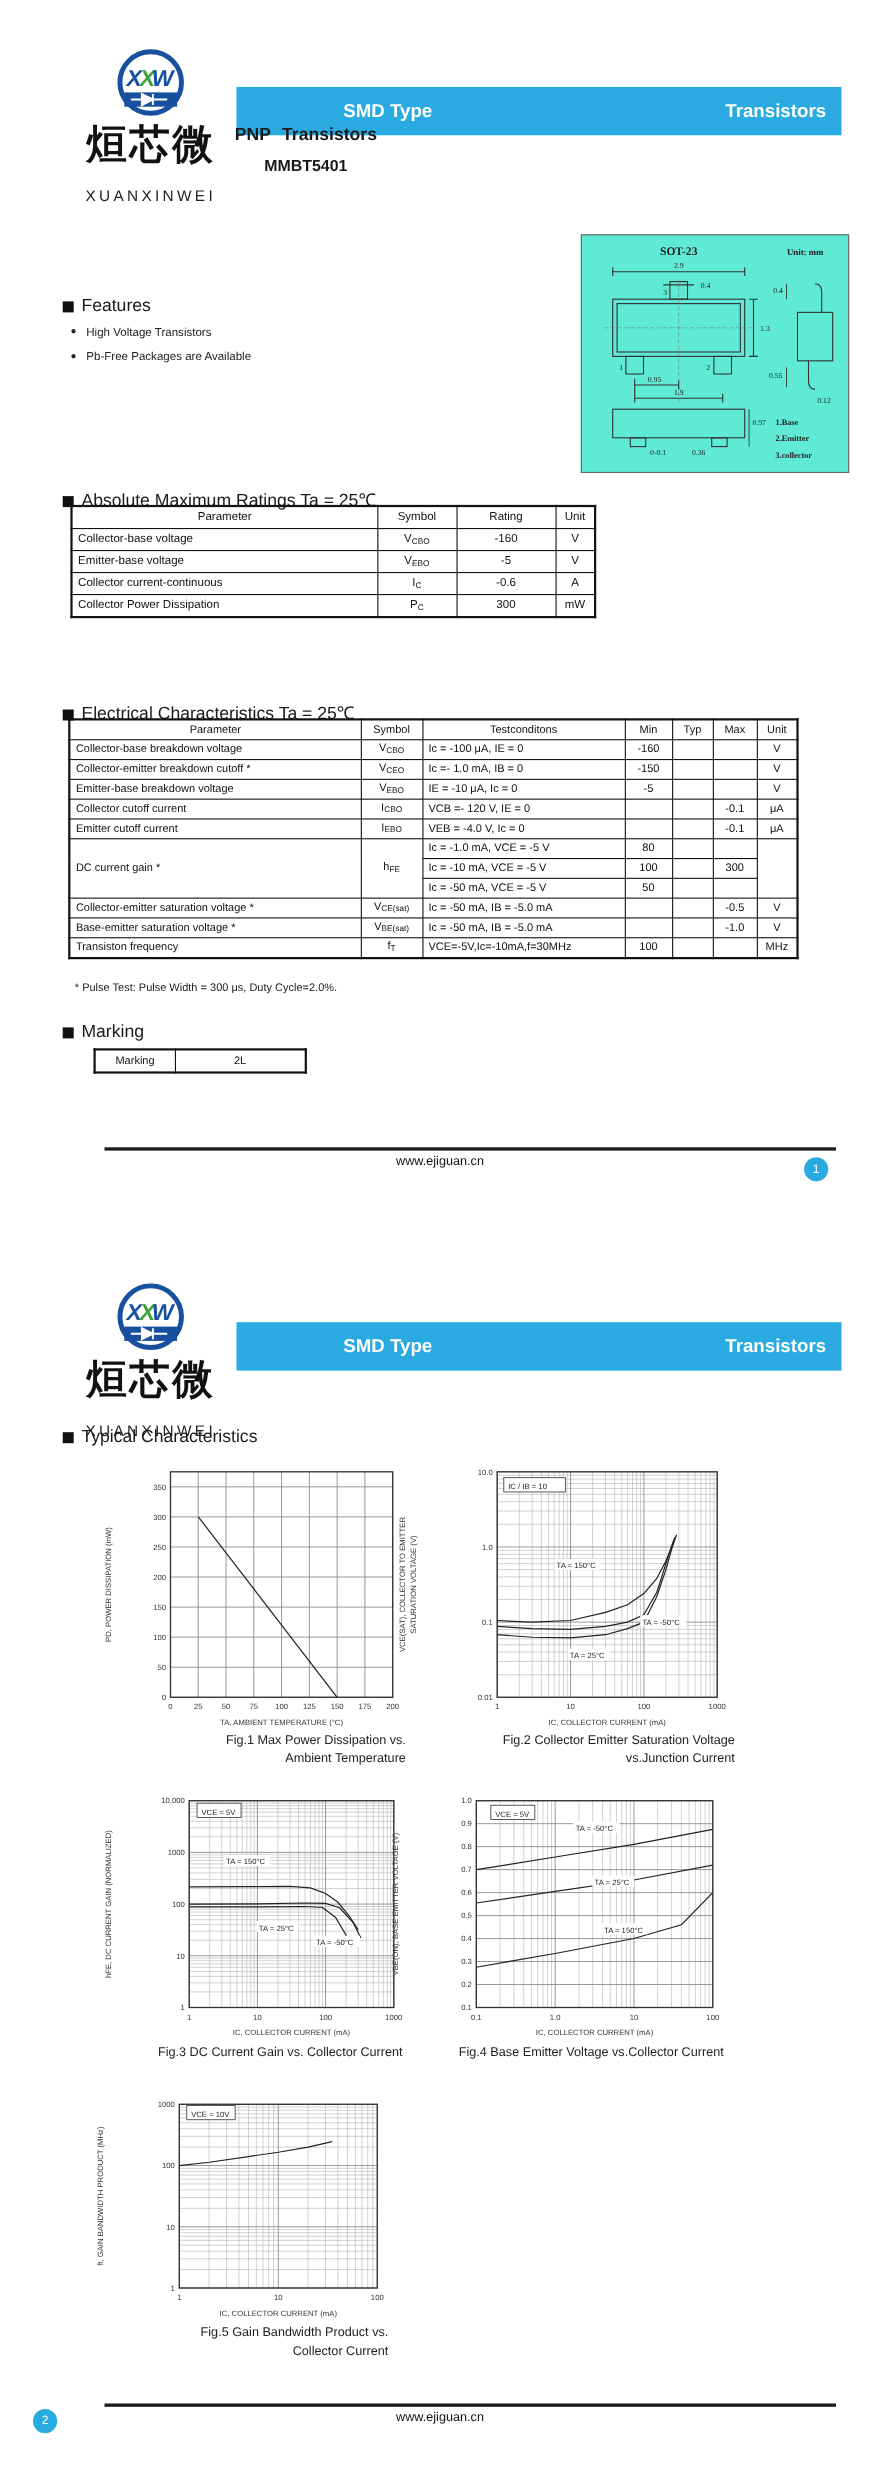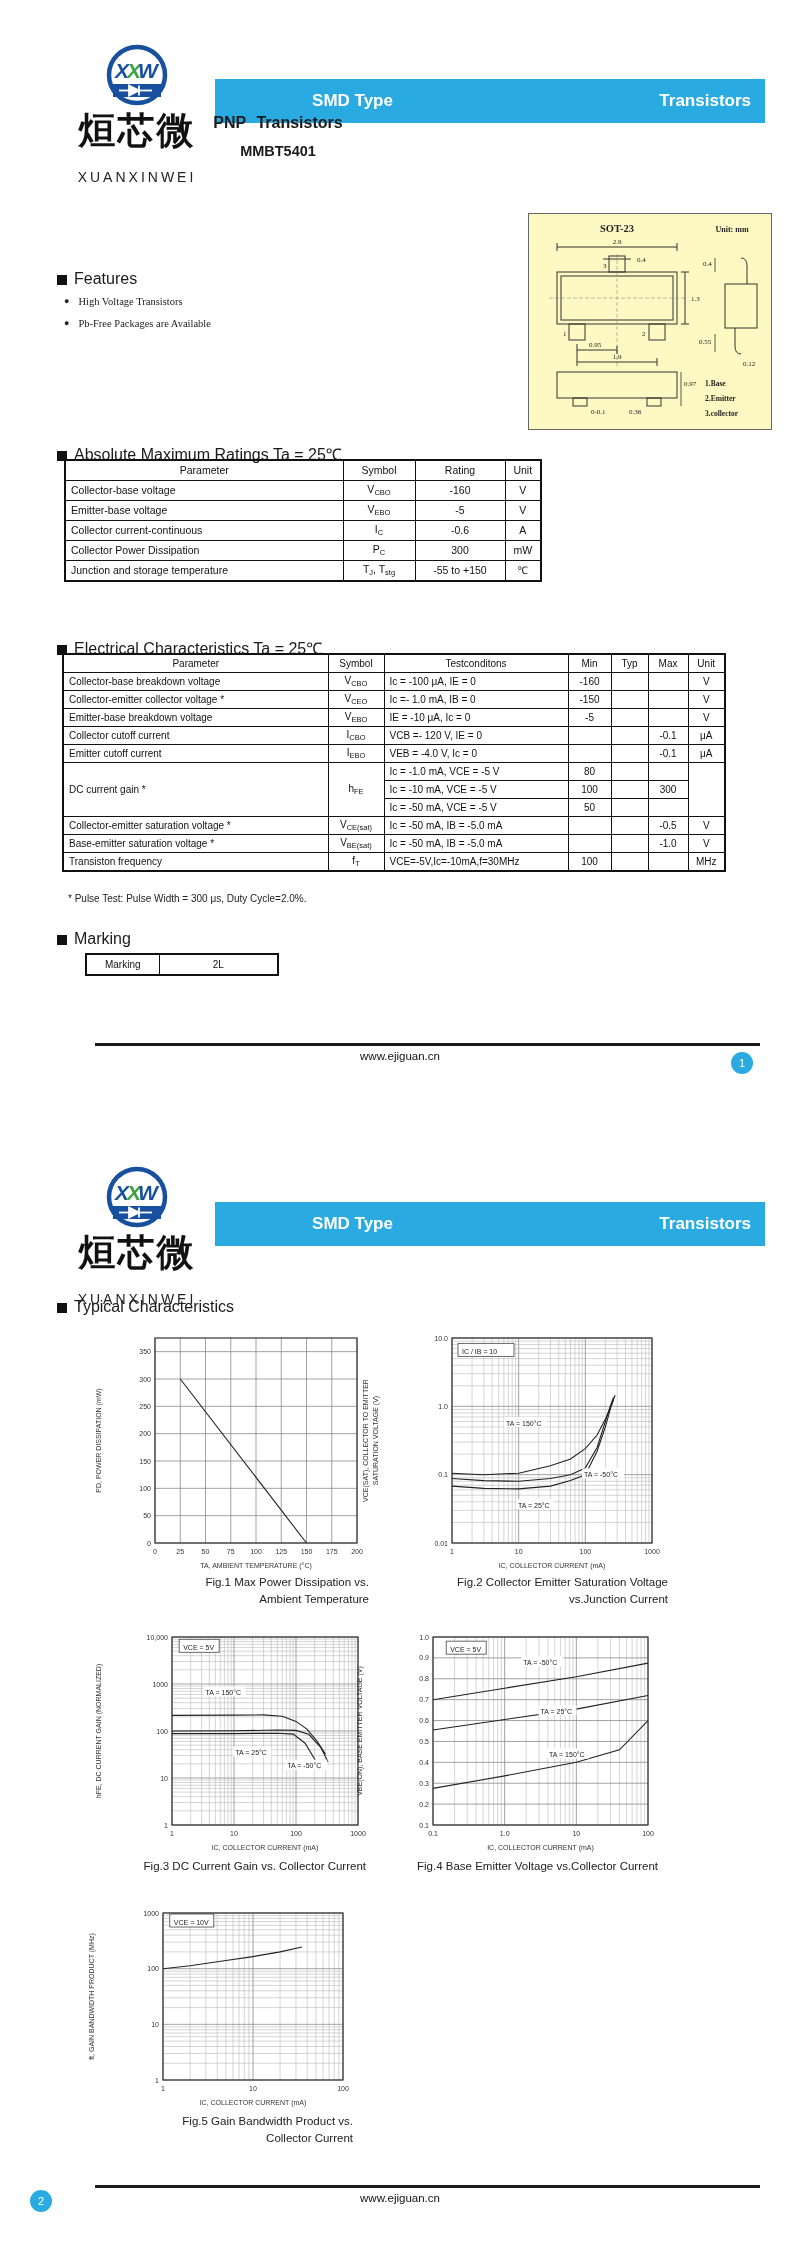--- a/index.html
+++ b/index.html
@@ -13,21 +13,21 @@
   
   .banner{height:44px;background:#29abe2;color:#fff;position:absolute;}
   .banner .bl{position:absolute;left:25%;top:50%;transform:translate(-50%,-50%);font-size:17px;font-weight:bold;}
   .banner .br{position:absolute;right:14px;top:50%;transform:translateY(-50%);font-size:17px;font-weight:bold;}
   .title-blk{text-align:center;}
   .title-blk .t1{font-size:16px;font-weight:bold;word-spacing:6px;}
   .title-blk .t2{font-size:14.5px;font-weight:bold;margin-top:11px;}
   
   .sec{font-size:16px;color:#1a1a1a;}
   .sq{display:inline-block;width:10px;height:10px;background:#111;margin-right:7px;vertical-align:-1px;}
-  .feat-item{font-size:10.5px;color:#222;font-family:Liberation Serif, serif;}
+  .feat-item{font-size:10.5px;color:#222;}
   .feat-item .dot{font-size:9px;margin-right:9px;vertical-align:1px;}
   
   table.dt{border-collapse:collapse;table-layout:fixed;border:2px solid #111;}
   table.dt td{border:1px solid #111;font-size:10.5px;padding:1px 5px;text-align:center;
               overflow:hidden;white-space:nowrap;color:#111;line-height:1.15;}
   table.t-abs td{height:17px;}
   table.t-elec td{height:15px;font-size:10px;}
   table.dt td.pl{text-align:left;}
   .sub{font-size:7.5px;vertical-align:-1.5px;}
   .footnote{font-size:10px;color:#222;}
@@ -37,21 +37,21 @@
   
   .fline{background:#1a1a1a;height:3px;}
   .furl{font-size:11.5px;color:#111;text-align:center;}
   .pgc{width:22px;height:22px;border-radius:50%;background:#29abe2;color:#fff;font-size:11px;
        display:flex;align-items:center;justify-content:center;}
   
   .fig{position:absolute;}
   .fig svg{display:block;}
   .fig .cap{text-align:right;font-size:11.5px;color:#222;line-height:1.45;margin-top:3px;}
   
-  .pkg{border:1px solid #666;background:#fef9c3;}
+  .pkg{border:1px solid #666;background:#5eead4;}
   .pkg svg text{font-family:"Liberation Serif",serif;fill:#222;}
 </style>
 </head>
 <body>
 
 <div class="doc">
 
   <div class="abs logo" style="left:72px;top:44px;">
     <svg width="70" height="62" viewBox="0 0 70 62">
       <circle cx="35" cy="31" r="28" fill="none" stroke="#17509e" stroke-width="4.5"></circle>
@@ -192,26 +192,20 @@
           <td><span>I</span><span class="sub">C</span></td>
           <td>-0.6</td>
           <td>A</td>
         </tr>
         <tr>
           <td class="pl">Collector Power Dissipation</td>
           <td><span>P</span><span class="sub">C</span></td>
           <td>300</td>
           <td>mW</td>
         </tr>
-        <tr>
-          <td class="pl">Junction and storage temperature</td>
-          <td><span>T</span><span class="sub">J</span><span>, T</span><span class="sub">stg</span></td>
-          <td>-55 to +150</td>
-          <td>℃</td>
-        </tr>
       </tbody>
   </table>
 
   <div class="abs sec" style="left:57px;top:637px;">
     <span class="sq"></span><span>Electrical Characteristics Ta = 25℃</span>
   </div>
   <table class="abs dt t-elec" style="left:62px;top:653px;width:662px;">
     <colgroup>
         <col style="width:265px">
         <col style="width:56px">
@@ -234,21 +228,21 @@
         <tr>
           <td class="pl">Collector-base breakdown voltage</td>
           <td><span>V</span><span class="sub">CBO</span></td>
           <td class="pl">Ic = -100 μA, IE = 0</td>
           <td>-160</td>
           <td></td>
           <td></td>
           <td>V</td>
         </tr>
         <tr>
-          <td class="pl">Collector-emitter collector voltage *</td>
+          <td class="pl">Collector-emitter breakdown cutoff *</td>
           <td><span>V</span><span class="sub">CEO</span></td>
           <td class="pl">Ic =- 1.0 mA, IB = 0</td>
           <td>-150</td>
           <td></td>
           <td></td>
           <td>V</td>
         </tr>
         <tr>
           <td class="pl">Emitter-base breakdown voltage</td>
           <td><span>V</span><span class="sub">EBO</span></td>

